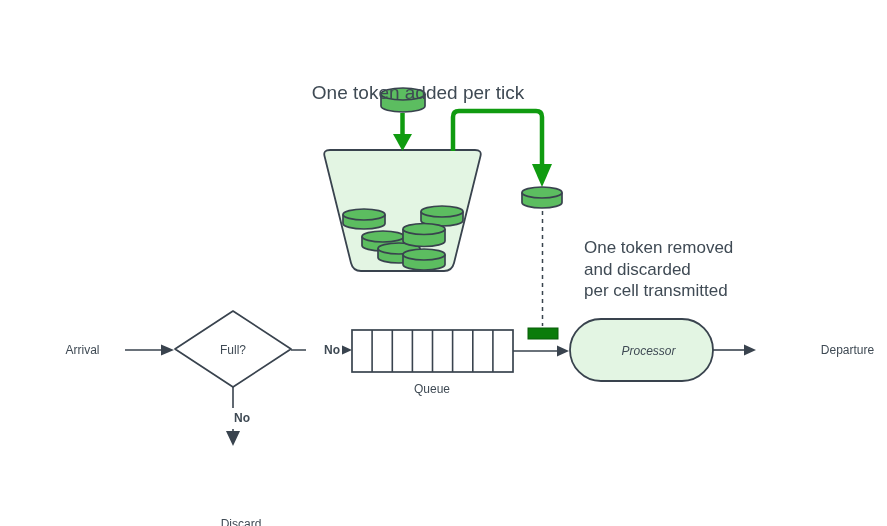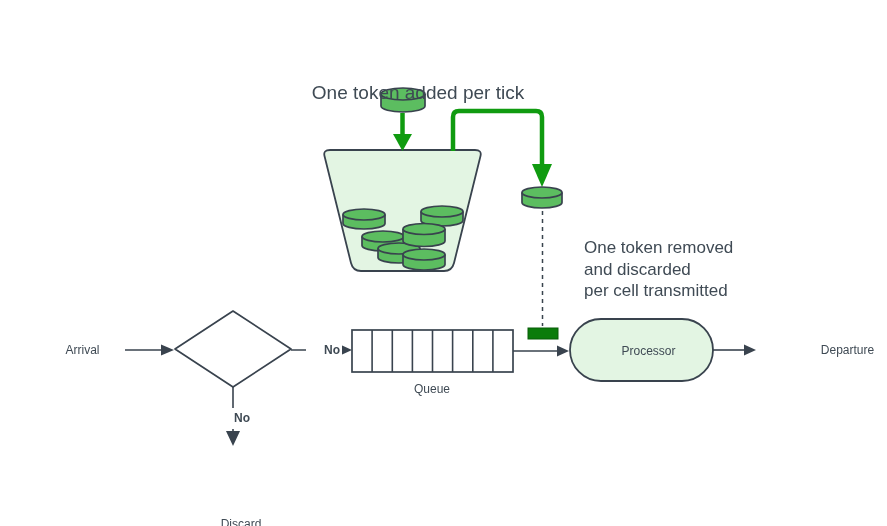--- a/index.html
+++ b/index.html
@@ -123,25 +123,26 @@
   </svg>
 
   <div class="lbl title" style="left:303px;top:50px;width:230px;margin-top:32px;">One token added per tick</div>
 
   <div class="lbl note" style="left:568px;top:237px;width:180px;">One token removed
 and discarded
 per cell transmitted</div>
 
   <div class="lbl center" style="left:40px;top:340px;width:85px;">Arrival</div>
 
+  <div class="lbl center" style="left:175px;top:340px;width:116px;">Full?</div>
 
   <div class="lbl edge-label" style="left:306px;top:340px;width:32px;">No</div>
 
   <div class="lbl edge-label" style="left:219px;top:408px;width:29px;">No</div>
 
   <div class="lbl center" style="left:191px;top:466px;width:100px;margin-top:48px;">Discard</div>
 
   <div class="lbl center" style="left:382px;top:379px;width:100px;text-align:center;">Queue</div>
 
-  <div class="lbl center" style="left:570px;top:341px;width:157px;">Processor</div>
+  <div class="lbl center" style="left:570px;top:341px;width:157px;font-style:italic;">Processor</div>
 
   <div class="lbl center" style="left:805px;top:340px;width:85px;">Departure</div>
 </div>
 
 </body></html>

